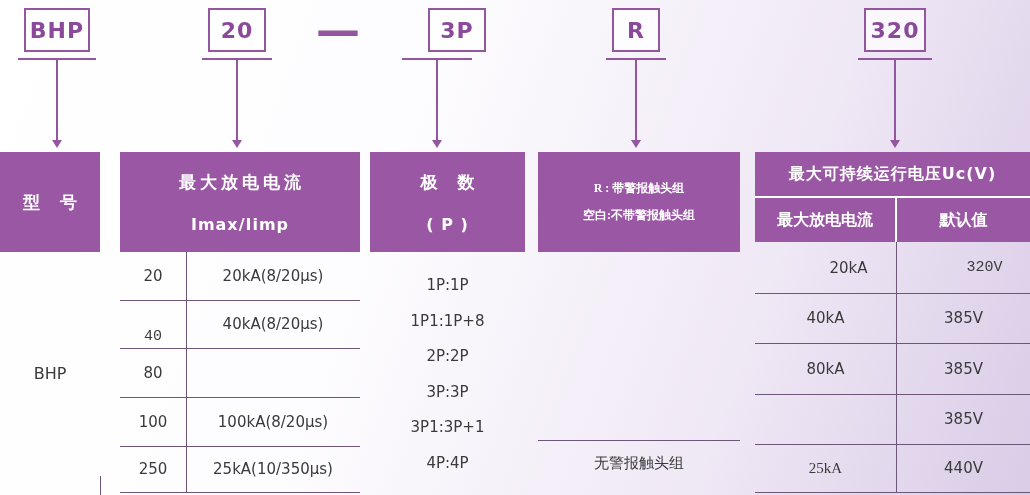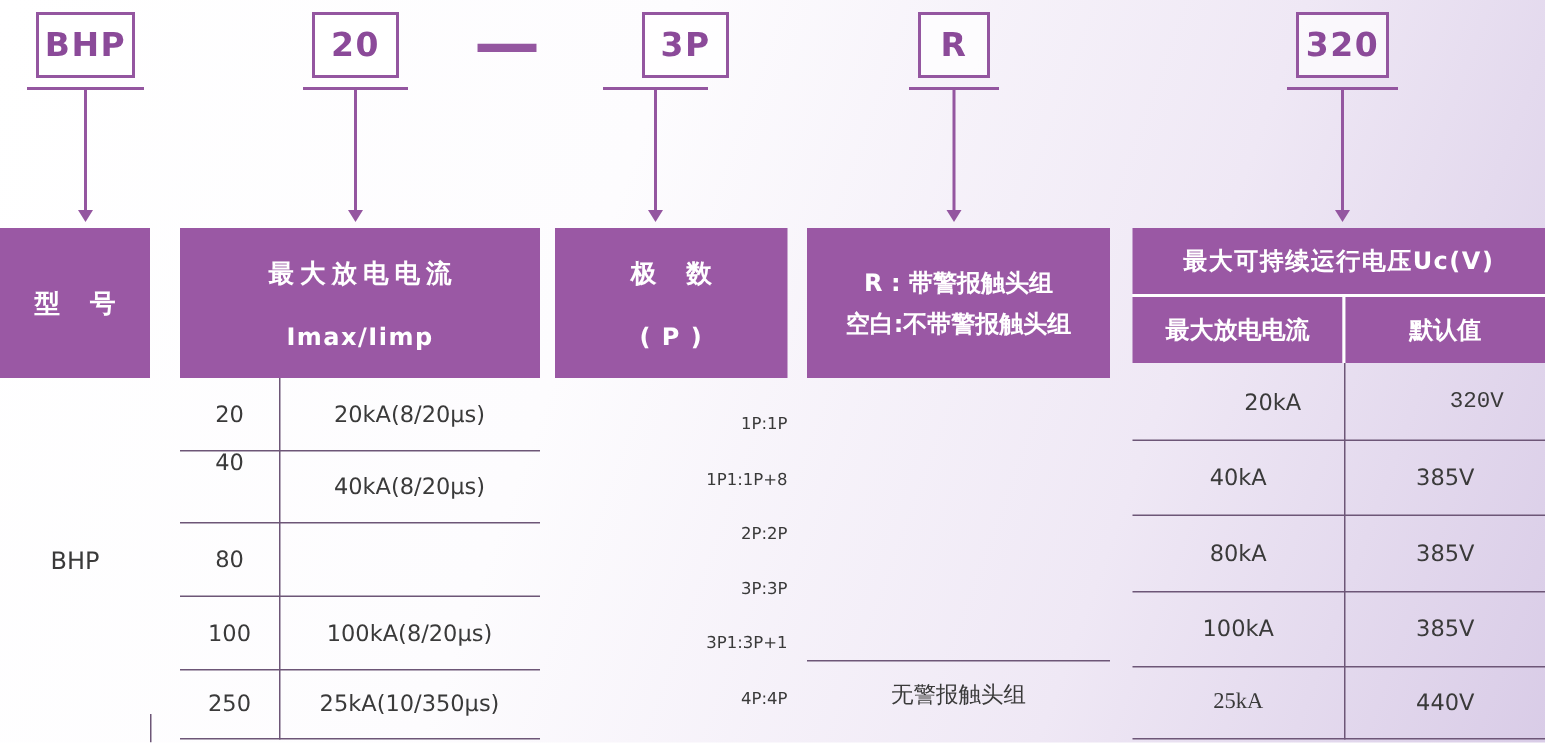--- a/index.html
+++ b/index.html
@@ -27,36 +27,36 @@
     position:absolute; color:#9456a0; font-weight:bold; font-size:44px;
     display:flex; align-items:center; justify-content:center; line-height:1;
   }
   
   .th {
     position:absolute; background:#9a58a4; color:#ffffff; text-align:center;
     display:flex; flex-direction:column; align-items:center; justify-content:center;
   }
   .th .l1 { font-size:17px; font-weight:bold; }
   .th .l2 { font-size:16px; font-weight:bold; margin-top:21px; }
-  .th-tight .l1, .th-tight .l2 { font-size:16px; margin-top:0; line-height:27px; }
+  .th-tight .l1, .th-tight .l2 { font-size:12px; margin-top:0; line-height:27px;font-family:Liberation Serif, serif; }
   .ls7 { letter-spacing:7px; padding-left:7px; }
   .ls4 { letter-spacing:4px; padding-left:4px; }
   .ls1 { letter-spacing:1px; }
   
   .cell {
     position:absolute; display:flex; align-items:center; justify-content:center;
     color:#3a3a3a; font-size:15px;
   }
   .hline { position:absolute; height:1px; background:#6d5677; }
   .vline { position:absolute; width:1px; background:#6d5677; }
   .wsep  { position:absolute; background:#ffffff; }
   .poles-list {
     position:absolute; display:flex; flex-direction:column;
-    justify-content:space-between; align-items:flex-end;
-    color:#3a3a3a; font-size:11px;
+    justify-content:space-between; align-items:center;
+    color:#3a3a3a; font-size:15px;
   }
 </style>
 </head>
 <body>
 
 <div class="canvas">
 
   <div class="code-box" style="left:24px;top:8px;width:66px;height:44px;">BHP</div>
   <div class="underline" style="left:18px;top:58px;width:78px;"></div>
   <div class="arrow" style="left:56px;top:60px;height:80px;"></div>
@@ -88,21 +88,21 @@
   <div class="th" style="left:120px;top:152px;width:240px;height:100px;">
     <span class="l1 ls4">最大放电电流</span>
     <span class="l2 ls1">Imax/Iimp</span>
   </div>
   <div class="vline" style="left:186px;top:252px;height:241px;"></div>
 
   <div class="cell" style="left:120px;top:252px;width:66px;height:48px;">20</div>
   <div class="cell" style="left:186px;top:252px;width:174px;height:48px;">20kA(8/20μs)</div>
   <div class="hline" style="left:120px;top:300px;width:240px;"></div>
 
-  <div class="cell" style="left:120px;top:284px;width:66px;height:48px;">40</div>
+  <div class="cell" style="left:120px;top:312px;width:66px;height:48px;font-family:Liberation Mono, monospace;">40</div>
   <div class="cell" style="left:186px;top:300px;width:174px;height:48px;">40kA(8/20μs)</div>
   <div class="hline" style="left:120px;top:348px;width:240px;"></div>
 
   <div class="cell" style="left:120px;top:348px;width:66px;height:49px;">80</div>
   <div class="hline" style="left:120px;top:397px;width:240px;"></div>
 
   <div class="cell" style="left:120px;top:397px;width:66px;height:49px;">100</div>
   <div class="cell" style="left:186px;top:397px;width:174px;height:49px;">100kA(8/20μs)</div>
   <div class="hline" style="left:120px;top:446px;width:240px;"></div>
 
@@ -149,21 +149,20 @@
   <div class="hline" style="left:755px;top:293px;width:275px;"></div>
 
   <div class="cell" style="left:755px;top:293px;width:141px;height:50px;">40kA</div>
   <div class="cell" style="left:897px;top:293px;width:133px;height:50px;">385V</div>
   <div class="hline" style="left:755px;top:343px;width:275px;"></div>
 
   <div class="cell" style="left:755px;top:343px;width:141px;height:51px;">80kA</div>
   <div class="cell" style="left:897px;top:343px;width:133px;height:51px;">385V</div>
   <div class="hline" style="left:755px;top:394px;width:275px;"></div>
 
-  <div class="cell" style="left:755px;top:394px;width:141px;height:50px;">100kA</div>
   <div class="cell" style="left:897px;top:394px;width:133px;height:50px;">385V</div>
   <div class="hline" style="left:755px;top:444px;width:275px;"></div>
 
   <div class="cell" style="left:755px;top:444px;width:141px;height:48px;font-family:Liberation Serif, serif;">25kA</div>
   <div class="cell" style="left:897px;top:444px;width:133px;height:48px;">440V</div>
   <div class="hline" style="left:755px;top:492px;width:275px;"></div>
 
 </div>
 
 </body></html>

